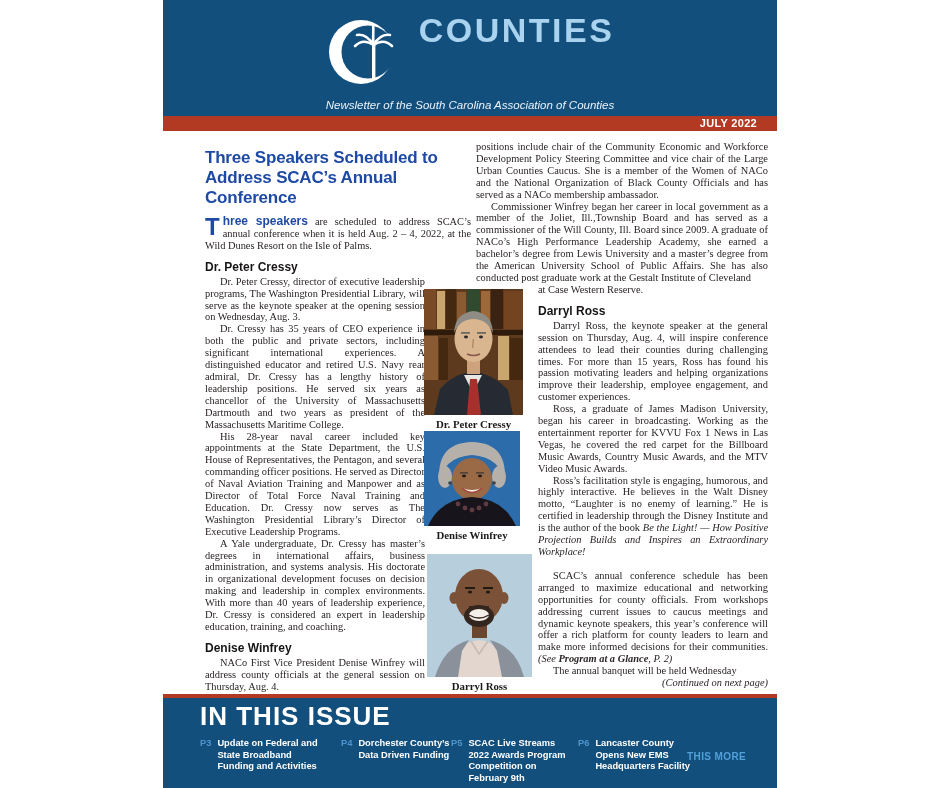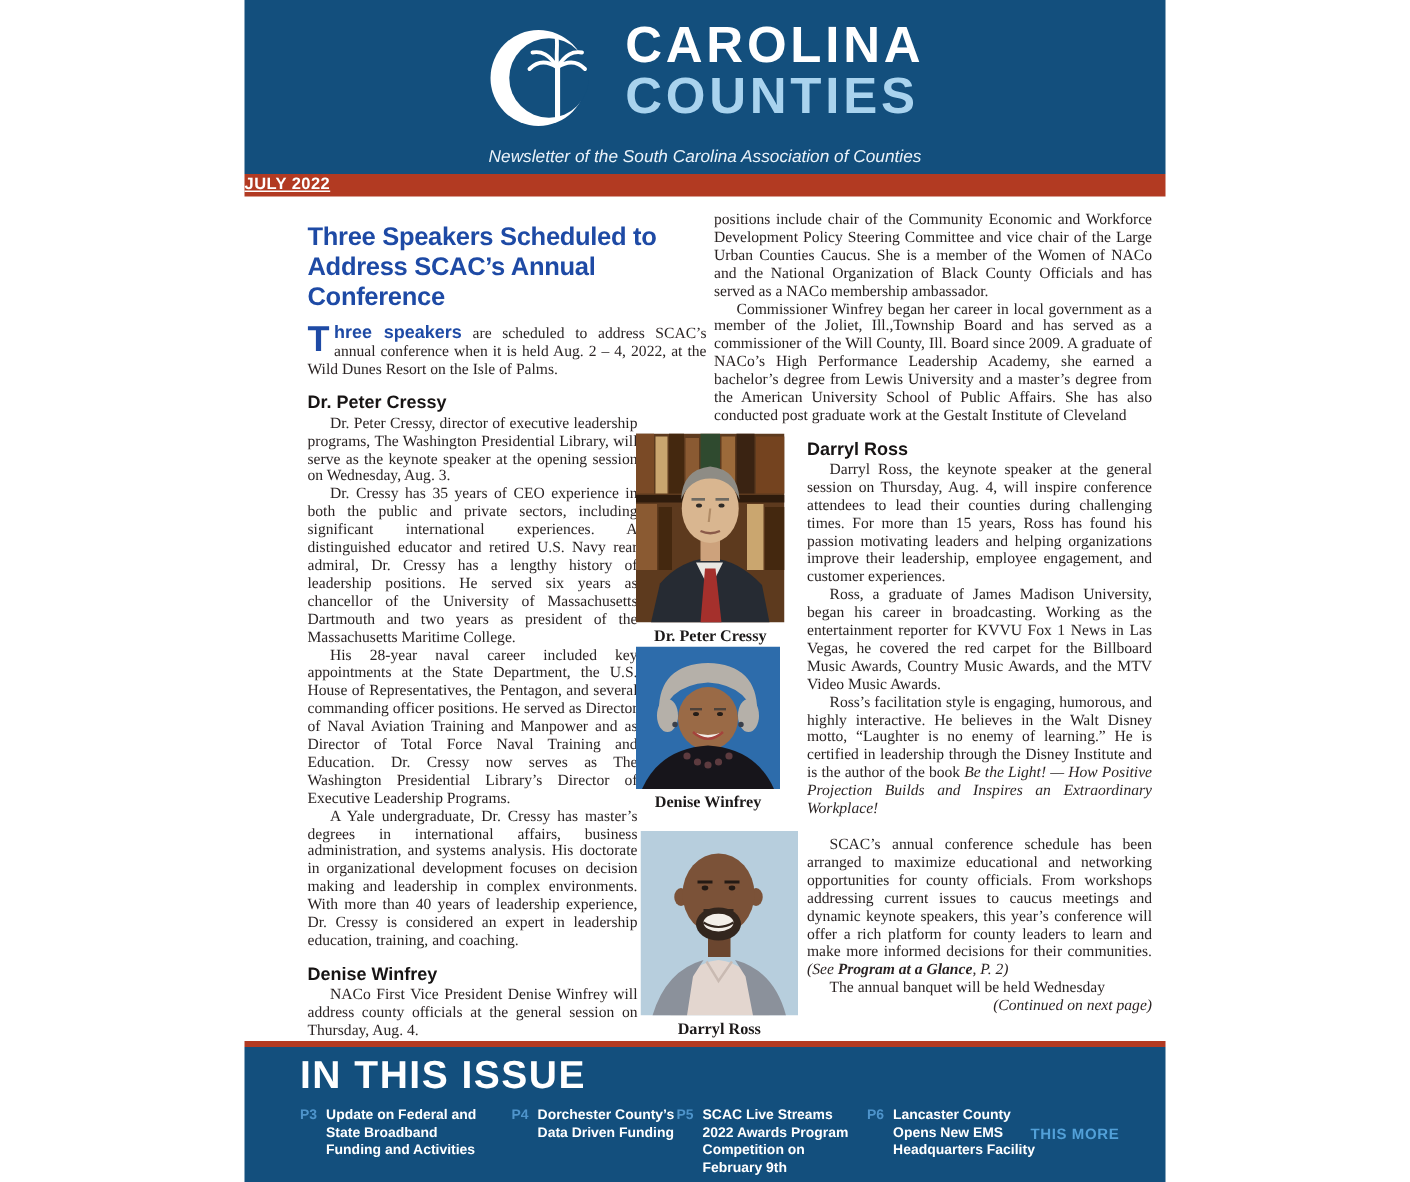--- a/index.html
+++ b/index.html
@@ -11,23 +11,23 @@
   
   .masthead { position:relative; height:116px; background:var(--masthead-blue,#134f7d); }
   .mast-inner { display:flex; justify-content:center; align-items:flex-start; padding-top:13px; gap:15px; }
   .logo { width:78px; height:78px; flex:0 0 auto; }
   .mast-title { font-family:"Liberation Sans", sans-serif; font-weight:bold; font-size:34px;
                 line-height:34px; letter-spacing:2.5px; }
   .t1 { color:#ffffff; }
   .t2 { color:var(--title-light-blue,#a9d3ee); }
   .tagline { position:absolute; left:0; right:0; bottom:5px; text-align:center;
              font-family:"Liberation Sans", sans-serif; font-style:italic; font-size:11.5px; color:#eaf2f9; }
-  .datebar { height:15px; line-height:15px; background:var(--accent-red,#b23a22); 
-             padding-right:31px; font-family:"Liberation Sans", sans-serif; font-weight:bold;
-             font-size:11px; color:#fff; letter-spacing:.3px;text-decoration:underline; }
+  .datebar { height:15px; line-height:15px; background:var(--accent-red,#b23a22); text-align:right;
+             padding-right:20px; font-family:"Liberation Sans", sans-serif; font-weight:bold;
+             font-size:11px; color:#fff; letter-spacing:.3px; }
 
   
   .content { position:relative; height:563px; overflow:hidden; color:#2b2424; }
   .content p { margin:0; font-size:10.4px; line-height:11.9px; text-align:justify; }
   .content p.indent { text-indent:15px; }
   .col-left  { position:absolute; left:42px;  top:17px; width:266px; }
   .col-right { position:absolute; left:313px; top:10px; width:292px; }
   .headline { width:280px; margin:0 0 8px 0; font-family:"Liberation Sans", sans-serif; font-weight:bold;
               font-size:17px; line-height:20px; letter-spacing:-0.2px; color:var(--headline-blue,#1e4aa5); }
   .intro { margin-bottom:2px; }
@@ -82,21 +82,20 @@
           <g stroke="#ffffff" stroke-width="2.6" fill="none" stroke-linecap="round">
             <path d="M47.5,32 C40,27 34,28 29,33"></path>
             <path d="M47.5,32 C42,23 37,21 31,22"></path>
             <path d="M47.5,32 C46.5,22 48,16 47,12"></path>
             <path d="M47.5,32 C53,23 58,21 64,22"></path>
             <path d="M47.5,32 C55,27 61,28 66,33"></path>
           </g>
           <rect x="46" y="31" width="3.4" height="36" rx="1.2" fill="#ffffff"></rect>
         </svg>
         <div class="mast-title">
-          <div class="t1">CAROLINA</div>
           <div class="t2">COUNTIES</div>
         </div>
       </div>
       <div class="tagline">Newsletter of the South Carolina Association of Counties</div>
     </header>
 
     <div class="datebar">
       <span>JULY 2022</span>
     </div>
 
@@ -115,20 +114,21 @@
 
         <h2 class="sec">Denise Winfrey</h2>
         <p class="indent">NACo First Vice President Denise Winfrey will address county officials at the general session on Thursday, Aug. 4.</p>
         <p class="indent">Slated to become NACo’s next president in July 2022, Commissioner Winfrey’s NACo leadership</p>
       </div>
 
       <div class="col-right">
         <p>positions include chair of the Community Economic and Workforce Development Policy Steering Committee and vice chair of the Large Urban Counties Caucus. She is a member of the Women of NACo and the National Organization of Black County Officials and has served as a NACo membership ambassador.</p>
         <p class="indent">Commissioner Winfrey began her career in local government as a member of the Joliet, Ill.,Township Board and has served as a commissioner of the Will County, Ill. Board since 2009. A graduate of NACo’s High Performance Leadership Academy, she earned a bachelor’s degree from Lewis University and a master’s degree from the American University School of Public Affairs. She has also conducted post graduate work at the Gestalt Institute of Cleveland</p>
         <div class="spacer-r"></div>
+        <p>at Case Western Reserve.</p>
 
         <h2 class="sec">Darryl Ross</h2>
         <p class="indent">Darryl Ross, the keynote speaker at the general session on Thursday, Aug. 4, will inspire conference attendees to lead their counties during challenging times. For more than 15 years, Ross has found his passion motivating leaders and helping organizations improve their leadership, employee engagement, and customer experiences.</p>
         <p class="indent">Ross, a graduate of James Madison University, began his career in broadcasting. Working as the entertainment reporter for KVVU Fox 1 News in Las Vegas, he covered the red carpet for the Billboard Music Awards, Country Music Awards, and the MTV Video Music Awards.</p>
         <p class="indent"><span>Ross’s facilitation style is engaging, humorous, and highly interactive. He believes in the Walt Disney motto, “Laughter is no enemy of learning.” He is certified in leadership through the Disney Institute and is the author of the book </span><span class="em">Be the Light! — How Positive Projection Builds and Inspires an Extraordinary Workplace!</span></p>
 
         <p class="indent" style="margin-top:12px"><span>SCAC’s annual conference schedule has been arranged to maximize educational and networking opportunities for county officials. From workshops addressing current issues to caucus meetings and dynamic keynote speakers, this year’s conference will offer a rich platform for county leaders to learn and make more informed decisions for their communities. </span><span class="em">(See </span><span class="see-bold">Program at a Glance</span><span class="em">, P. 2)</span></p>
         <p class="indent">The annual banquet will be held Wednesday</p>
         <p class="continued">(Continued on next page)</p>
       </div>

